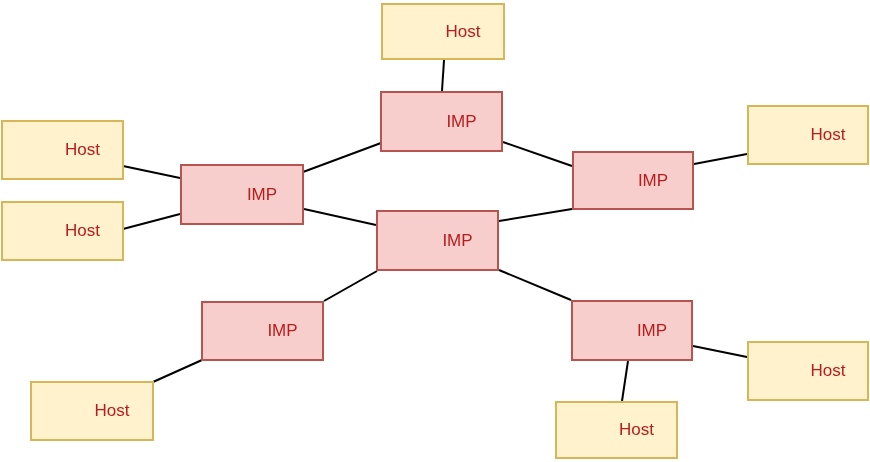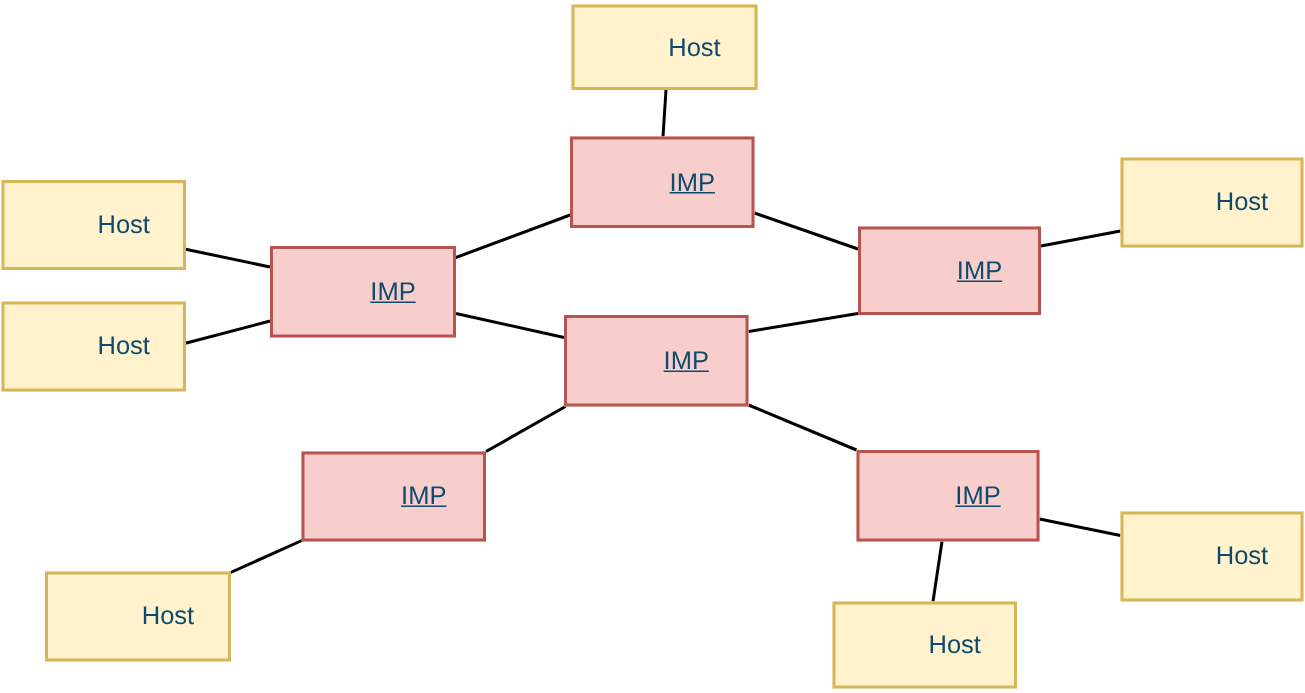--- a/index.html
+++ b/index.html
@@ -22,32 +22,31 @@
     width: 870px;
     height: 462px;
   }
   .node {
     position: absolute;
     box-sizing: border-box;
     display: flex;
     align-items: center;
     justify-content: center;
     font-size: 17px;
-    color: #0c4a6e;
+    color: #b91c1c;
     cursor: default;
     padding-left: 40px;
   }
   .node.host {
     background: #FFF2CC;
     border: 2px solid #D6B656;
   }
   .node.imp {
     background: #F8CECC;
     border: 2px solid #B85450;
-    text-decoration: underline;
   }
   .node-label {
     pointer-events: none;
     white-space: nowrap;
   }
 </style>
 </head>
 <body>
 
 <div class="canvas">

